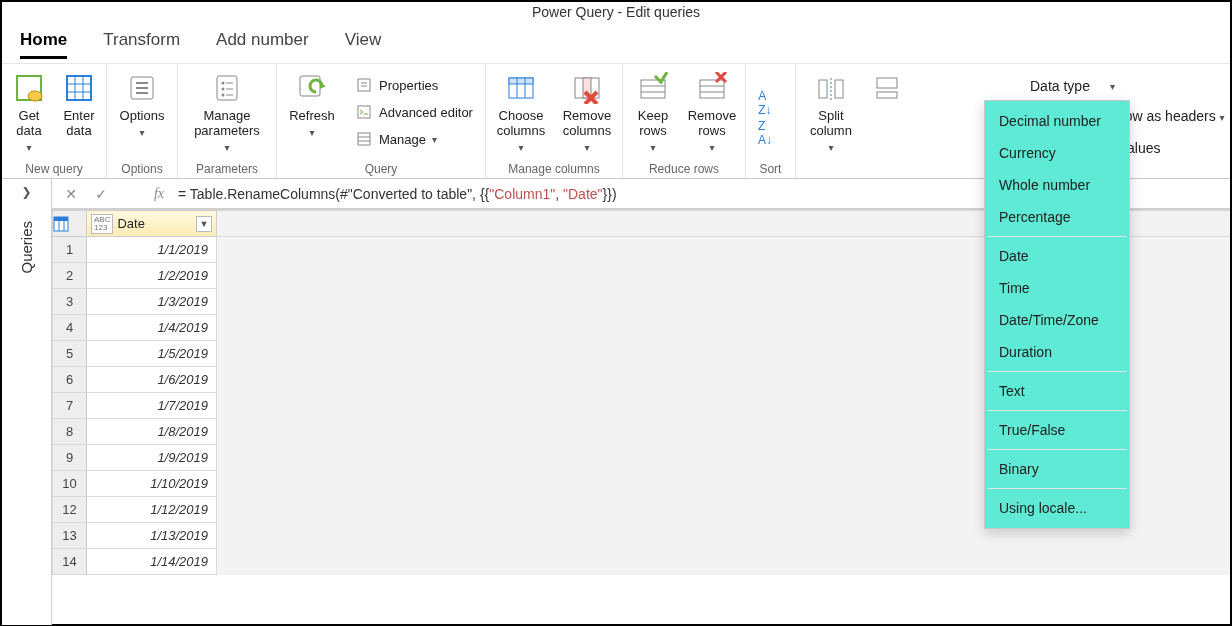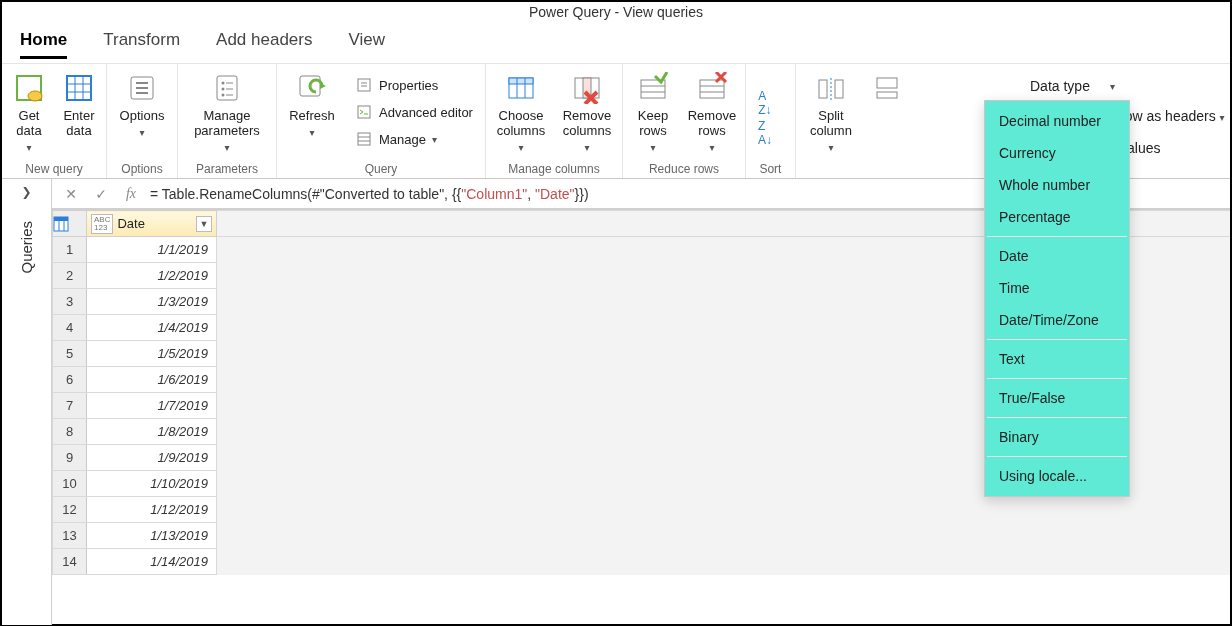--- a/index.html
+++ b/index.html
@@ -31,21 +31,21 @@
 
   
   .content { display: flex; height: calc(100% - 20px - 40px - 116px); position: relative; }
   .queries-panel { width: 50px; border-right: 1px solid #d0d0d0; display: flex; flex-direction: column; align-items: center; padding-top: 6px; gap: 10px; background: #fff; }
   .queries-panel .exp { font-size: 12px; color: #555; cursor: pointer; }
   .queries-panel .vlabel { writing-mode: vertical-rl; transform: rotate(180deg); font-size: 15px; color: #333; margin-top: 12px; }
 
   .main { flex: 1; display: flex; flex-direction: column; }
   .formula-bar { display: flex; align-items: center; height: 30px; border-bottom: 1px solid #d0d0d0; padding: 0 8px; gap: 8px; font-size: 14px; }
   .formula-bar .fbtn { width: 22px; height: 20px; display: flex; align-items: center; justify-content: center; color: #888; cursor: pointer; }
-  .formula-bar .fx { font-style: italic; font-family: "Cambria Math", serif; }
+  .formula-bar .fx { font-style: italic; font-family: "Cambria Math", serif; margin-left: 28px; }
   .formula-text { font-family: Consolas, monospace; font-size: 14px; color: #333; white-space: nowrap;}
   .formula-text .str { color: #c0504d; }
 
   
   .grid-wrap { flex: 1; overflow: auto; border-top: 1px solid #d0d0d0; }
   table.grid { border-collapse: collapse; width: 100%; font-size: 13px; }
   .grid th { background: #f3f3f3; border: 1px solid #d0d0d0; text-align: left; font-weight: normal; height: 26px; padding: 0; }
   .grid th.rowh { width: 34px; background: #eee; }
   .grid th.colh { background: linear-gradient(#fff9e0,#fdebb3); padding: 0 4px; }
   .colh-inner { display: flex; align-items: center; gap: 4px; height: 100%; }
@@ -64,26 +64,26 @@
   .datatype-label { position: absolute; top: 76px; left: 1028px; font-size: 14px; display: flex; align-items: center; gap: 20px; cursor: pointer; z-index: 101; }
   .use-row { position: absolute; top: 106px; left: 1118px; font-size: 14px; cursor: pointer; z-index: 50; white-space: nowrap; }
   .values-lbl { position: absolute; top: 138px; left: 1118px; font-size: 14px; cursor: pointer; z-index: 50;}
   svg { display: block; }
   .tbl-ico { width: 16px; height: 16px; }
 </style>
 </head>
 <body>
 
 <div class="app">
-  <div class="title-bar">Power Query - View queries</div>
+  <div class="title-bar">Power Query - Edit queries</div>
 
   <div class="tabs">
     <div class="tab active">Home</div>
     <div class="tab">Transform</div>
-    <div class="tab">Add headers</div>
+    <div class="tab">Add number</div>
     <div class="tab">View</div>
   </div>
 
   <div class="ribbon">
 
     <div class="group">
       <div class="group-items">
         <div class="vbtn" style="width:46px">
           <span class="ico">
             <svg width="32" height="32">
@@ -310,20 +310,21 @@
         <div class="dropitem">Decimal number</div>
         <div class="dropitem">Currency</div>
         <div class="dropitem">Whole number</div>
         <div class="dropitem">Percentage</div>
       </div>
       <hr>
     <div id="menu-g2">
         <div class="dropitem">Date</div>
         <div class="dropitem">Time</div>
         <div class="dropitem">Date/Time/Zone</div>
+        <div class="dropitem">Duration</div>
       </div>
       <hr>
     <div id="menu-g3">
         <div class="dropitem">Text</div>
       </div>
       <hr>
     <div id="menu-g4">
         <div class="dropitem">True/False</div>
       </div>
       <hr>

